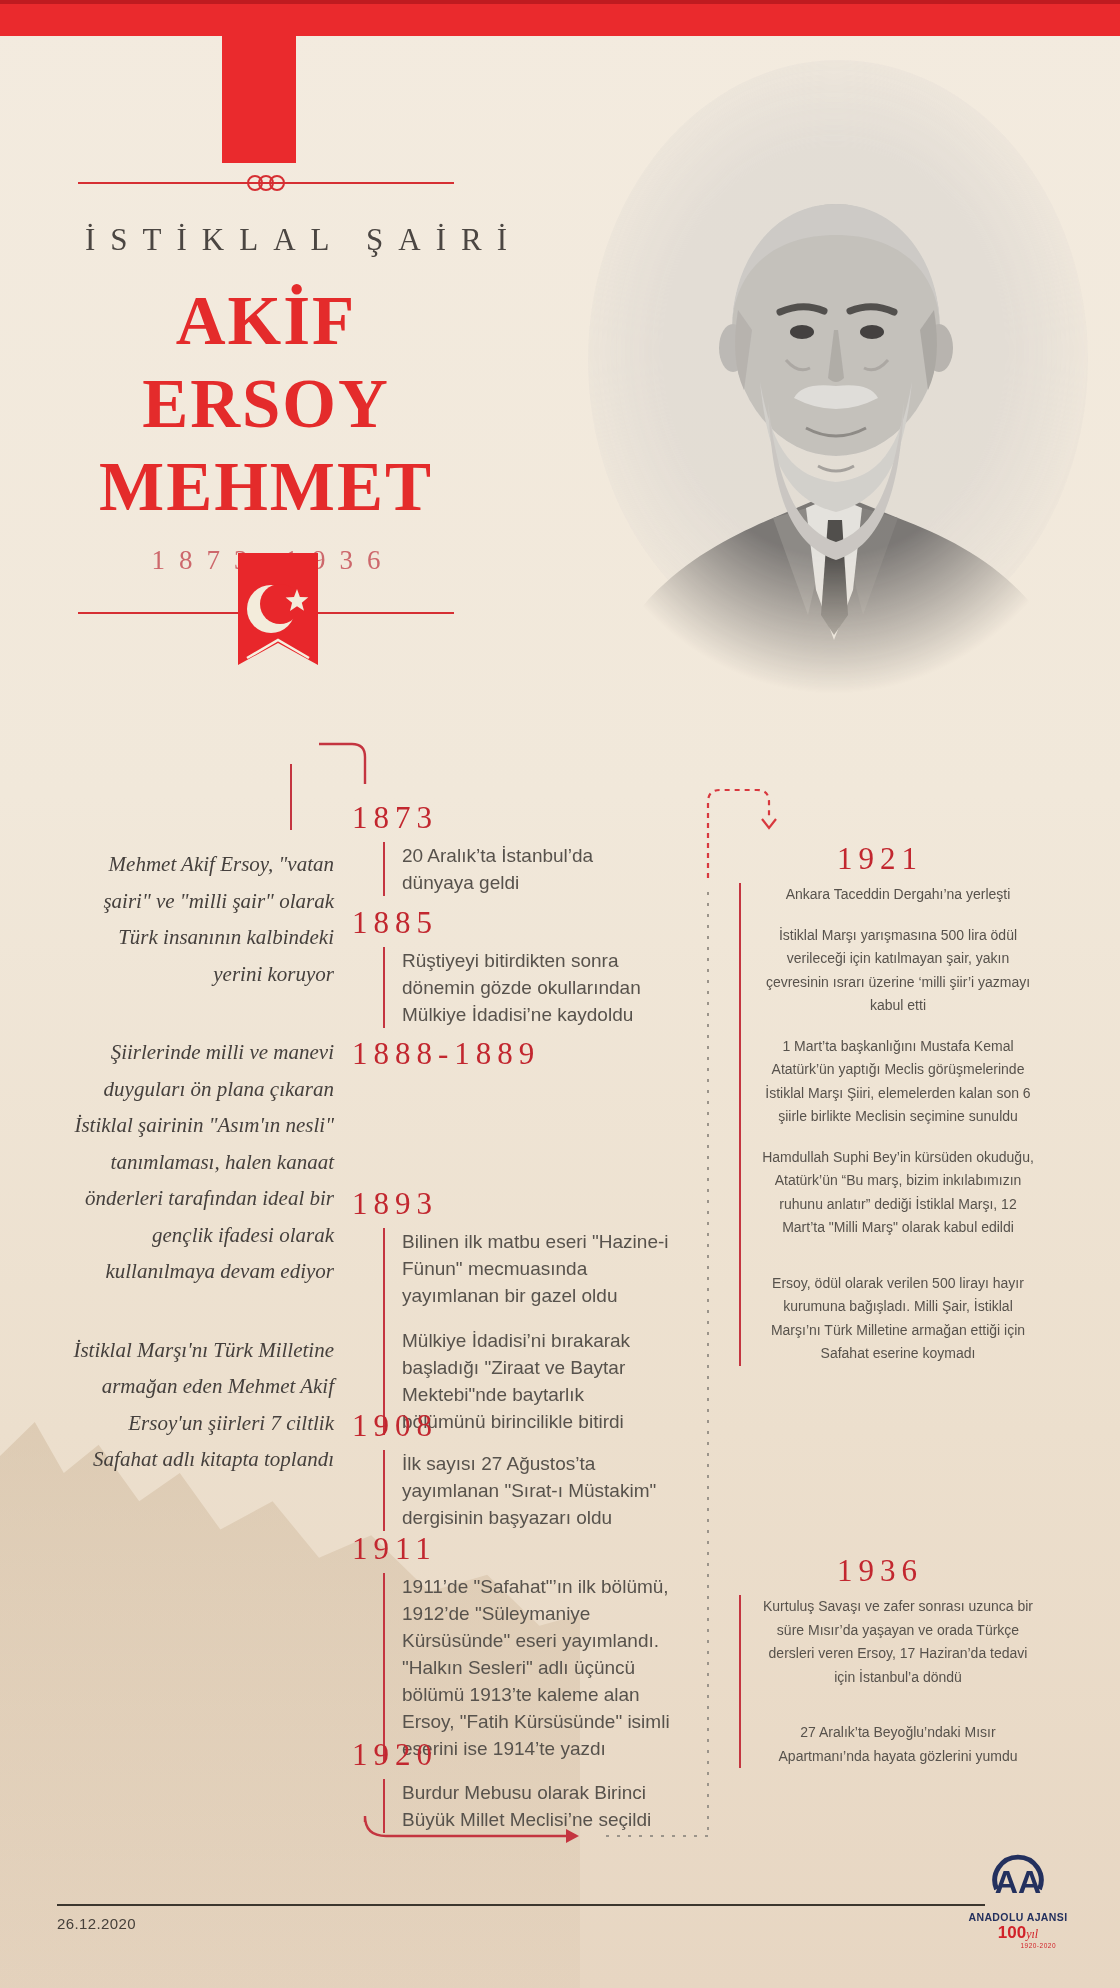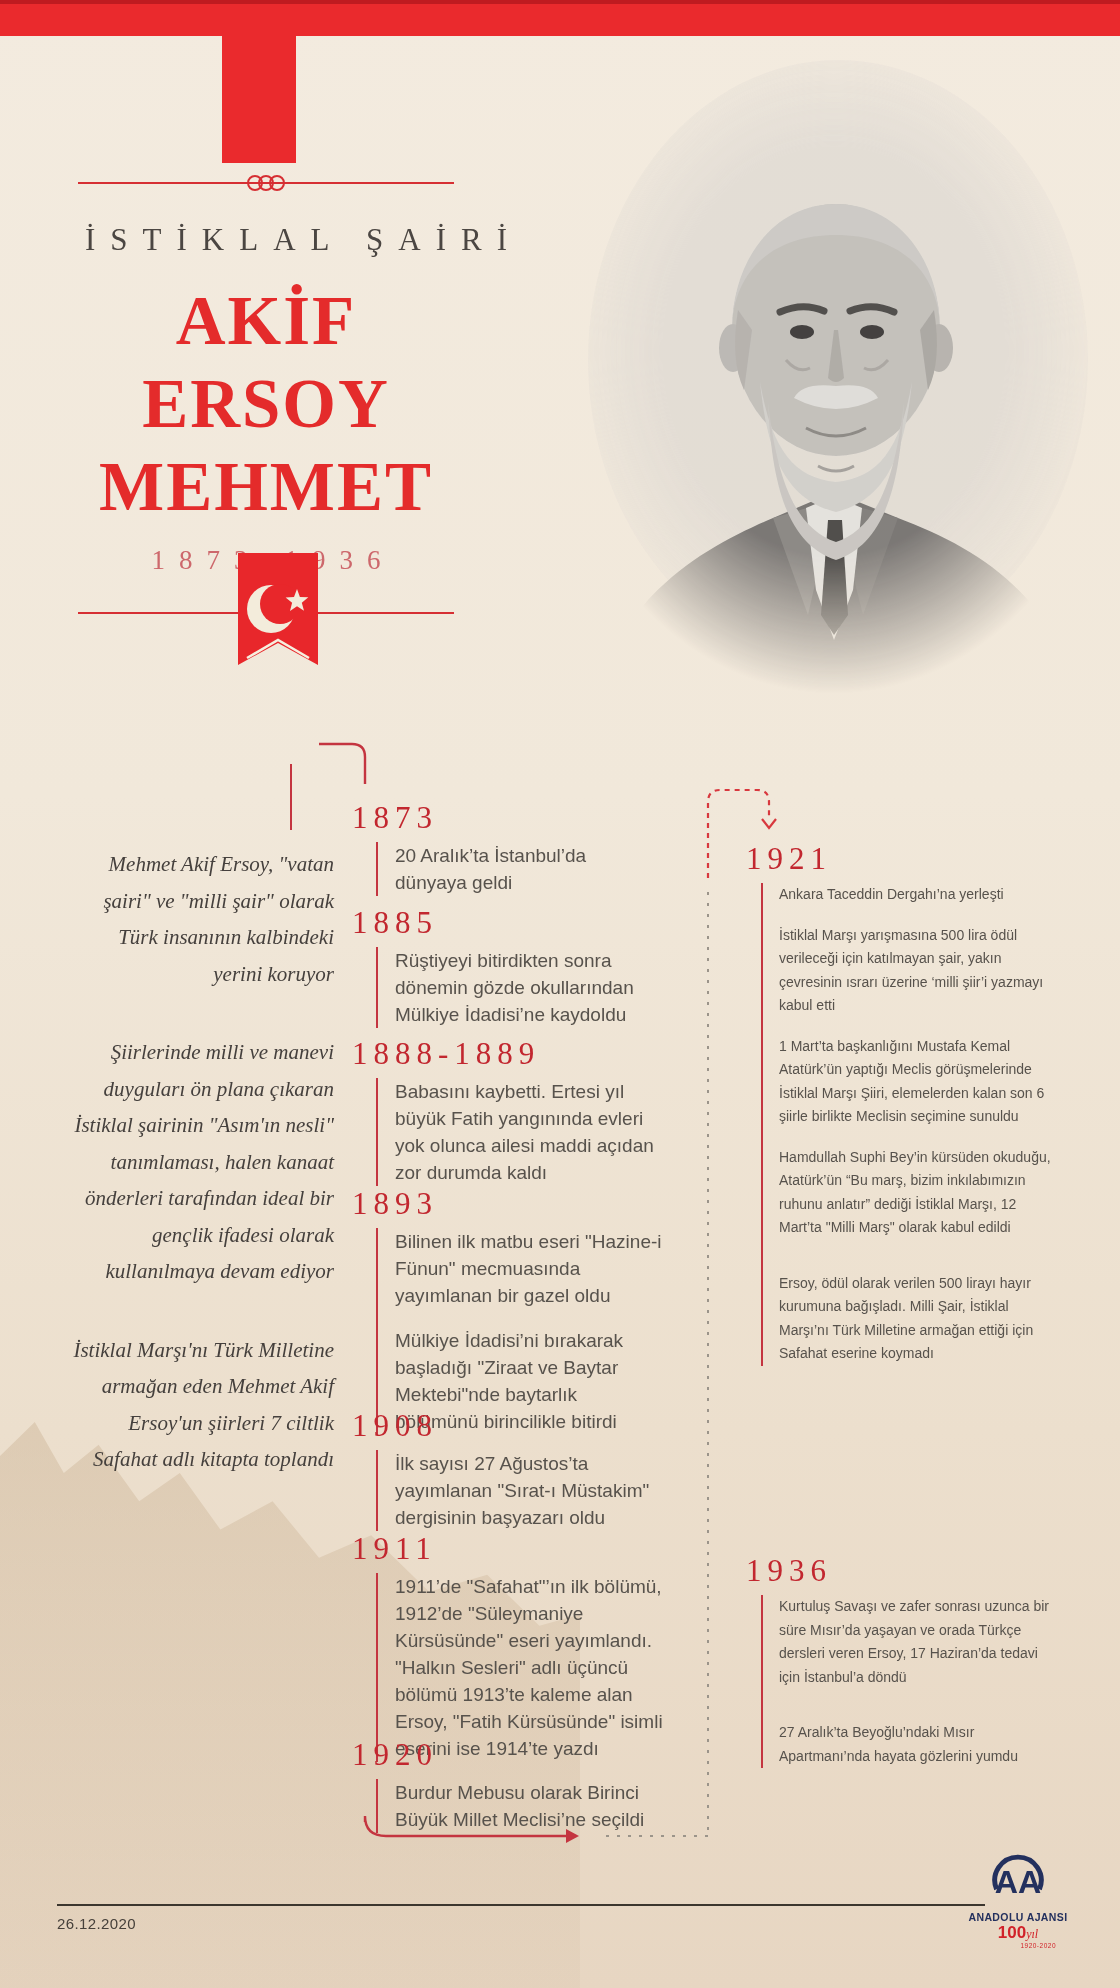--- a/index.html
+++ b/index.html
@@ -36,26 +36,26 @@
   
   .left-tick{position:absolute;left:290px;top:764px;width:2px;height:66px;background:#c43540;}
   .intro{position:absolute;left:64px;top:846px;width:270px;text-align:right;
     font-family:"Liberation Serif",serif;font-style:italic;font-size:21px;line-height:36.5px;color:#45403d;}
   .intro p{margin:0;}
   .intro p + p{margin-top:42px;}
   
   .entry{position:absolute;}
   .entry h3{margin:0 0 6px 0;font-family:"Liberation Serif",serif;font-weight:normal;
     font-size:31px;line-height:36px;letter-spacing:6px;color:#c2272f;}
-  .entry .tbody{border-left:2.2px solid #c43540;margin-left:24px;padding-left:17px;color:#57524c;}
+  .entry .tbody{border-left:2.2px solid #c43540;margin-left:31px;padding-left:17px;color:#57524c;}
   .mid{left:352px;width:302px;}
   .mid .tbody{font-size:19px;line-height:27px;width:268px;}
   .mid .tbody p{margin:0 0 18px 0;}
   .mid .tbody p:last-child{margin-bottom:0;}
-  .rgt{left:746px;width:312px;}
+  .rgt{left:724px;width:312px;text-align:center;}
   .rgt .tbody{font-size:14px;line-height:23.5px;width:282px;margin-left:15px;padding-left:16px;}
   .rgt .tbody p{margin:0 0 17px 0;}
   .rgt .tbody p:last-child{margin-bottom:0;margin-top:32px;}
   
   .connectors{position:absolute;left:0;top:0;width:1120px;height:1988px;pointer-events:none;}
   
   .footer-rule{position:absolute;left:57px;top:1904px;width:928px;height:2px;background:#3c362e;}
   .footer-date{position:absolute;left:57px;top:1915px;font-size:15px;letter-spacing:.4px;color:#46403a;}
   .aa-logo{position:absolute;left:962px;top:1850px;width:112px;text-align:center;color:#23305e;}
   .aa-logo .agency{font-size:10.5px;font-weight:bold;letter-spacing:.4px;margin-top:7px;}
@@ -157,23 +157,20 @@
       </div>
   </section>
   <section class="entry mid" style="top:905px">
     <h3>1885</h3>
     <div class="tbody">
         <p>Rüştiyeyi bitirdikten sonra dönemin gözde okullarından Mülkiye İdadisi’ne kaydoldu</p>
       </div>
   </section>
   <section class="entry mid" style="top:1036px">
     <h3>1888-1889</h3>
-    <div class="tbody">
-        <p>Babasını kaybetti. Ertesi yıl büyük Fatih yangınında evleri yok olunca ailesi maddi açıdan zor durumda kaldı</p>
-      </div>
   </section>
   <section class="entry mid" style="top:1186px">
     <h3>1893</h3>
     <div class="tbody">
       <p>Bilinen ilk matbu eseri "Hazine-i Fünun" mecmuasında yayımlanan bir gazel oldu</p>
       <p>Mülkiye İdadisi’ni bırakarak başladığı "Ziraat ve Baytar Mektebi"nde baytarlık bölümünü birincilikle bitirdi</p>
     </div>
   </section>
   <section class="entry mid" style="top:1408px">
     <h3>1908</h3>

